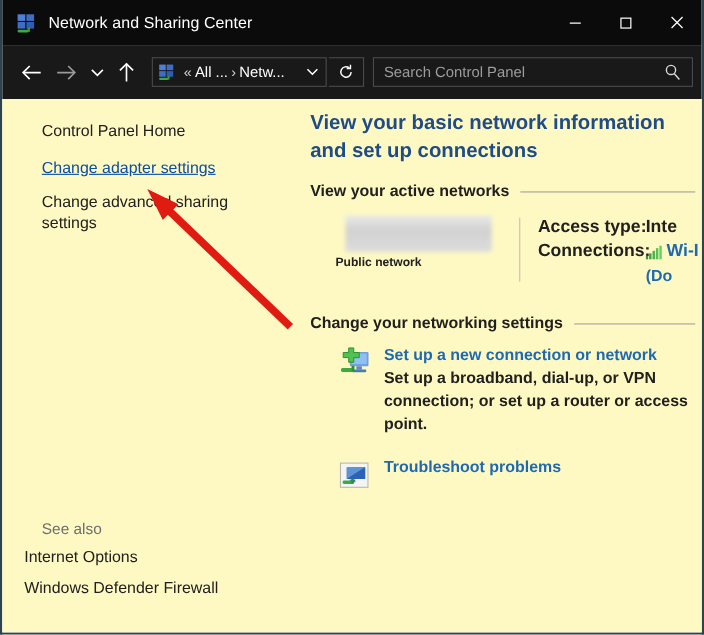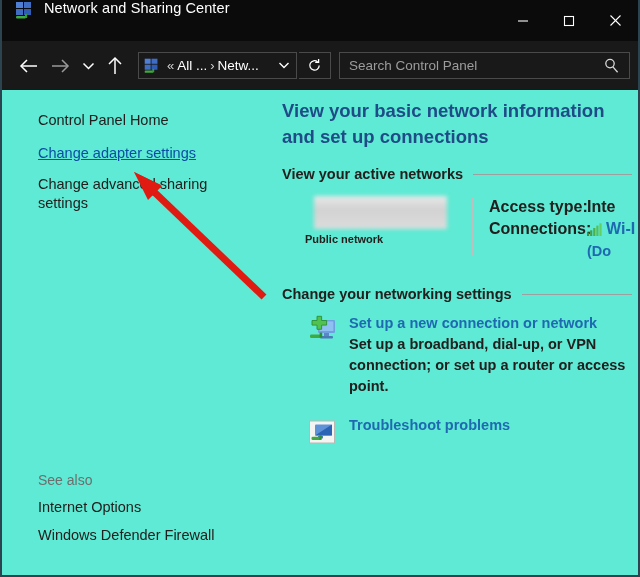--- a/index.html
+++ b/index.html
@@ -28,21 +28,21 @@
   }
 
   
   #titlebar {
     position: absolute;
     left: 0; top: 0;
     width: 100%;
     height: 41px;
     background: #0b0b0b;
     display: flex;
-    align-items: flex-start;
+    align-items: center;
   }
   #title-icon {
     width: 20px; height: 20px;
     margin-left: 12px;
     margin-right: 10px;
     position: relative;
     flex: 0 0 auto;
   }
   #title-text {
     color: #ffffff;
@@ -164,21 +164,21 @@
     margin-right: 10px;
     display: flex;
     align-items: center;
   }
 
   
   #content {
     position: absolute;
     left: 0; top: 90px;
     right: 0; bottom: 0;
-    background: #5eead4;
+    background: #fef9c3;
     display: flex;
   }
 
   
   #sidebar {
     width: 268px;
     flex: 0 0 auto;
     position: relative;
     padding-top: 21px;
     box-sizing: border-box;
@@ -201,21 +201,21 @@
   }
   #see-also-label {
     font-size: 14px;
     color: #6e6e6e;
     padding-left: 36px;
     margin-bottom: 11px;
   }
   .see-also-item {
     font-size: 14.5px;
     color: #21201f;
-    padding-left: 36px;
+    padding-left: 20px;
     margin-bottom: 12px;
   }
 
   
   #main {
     flex: 1 1 auto;
     position: relative;
     padding-top: 8px;
     padding-left: 12px;
     box-sizing: border-box;

